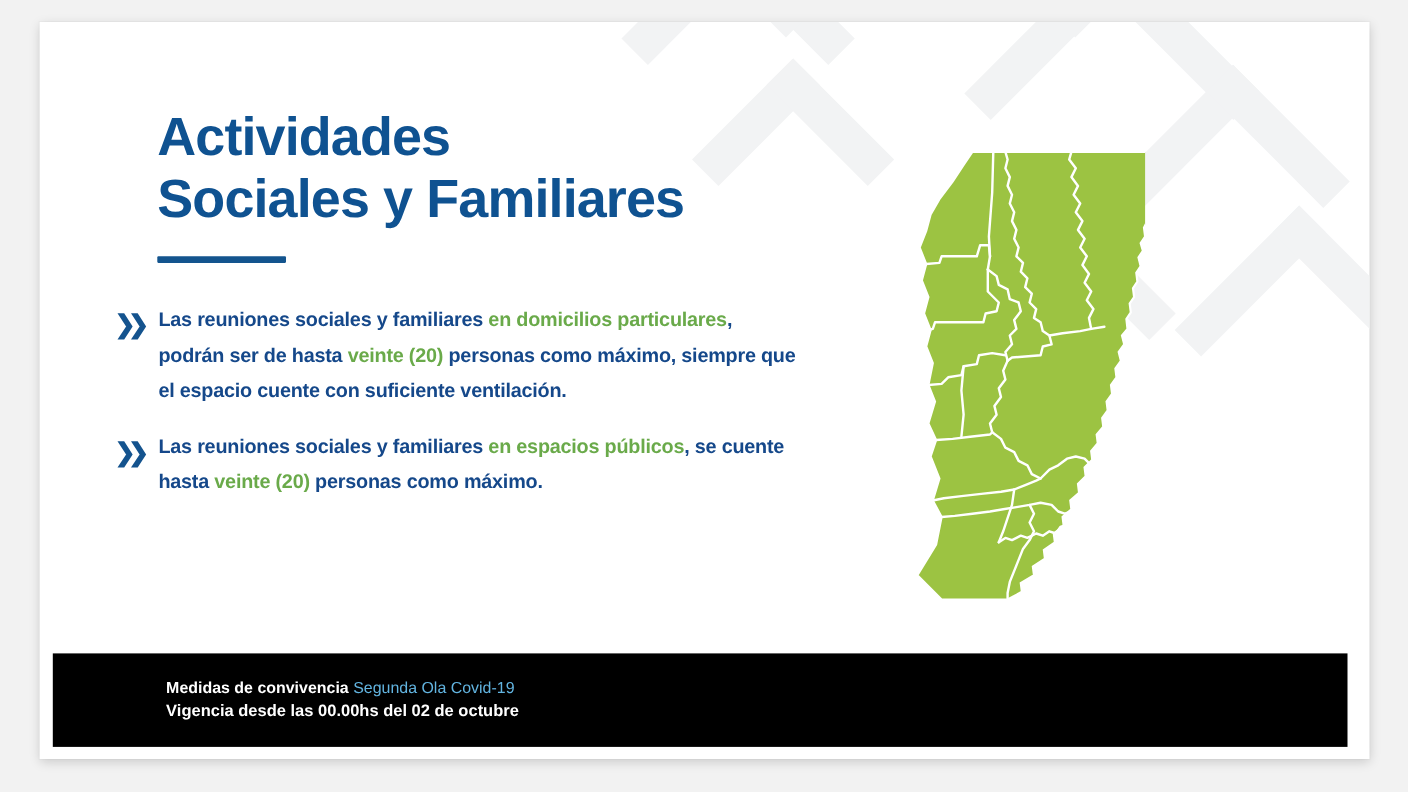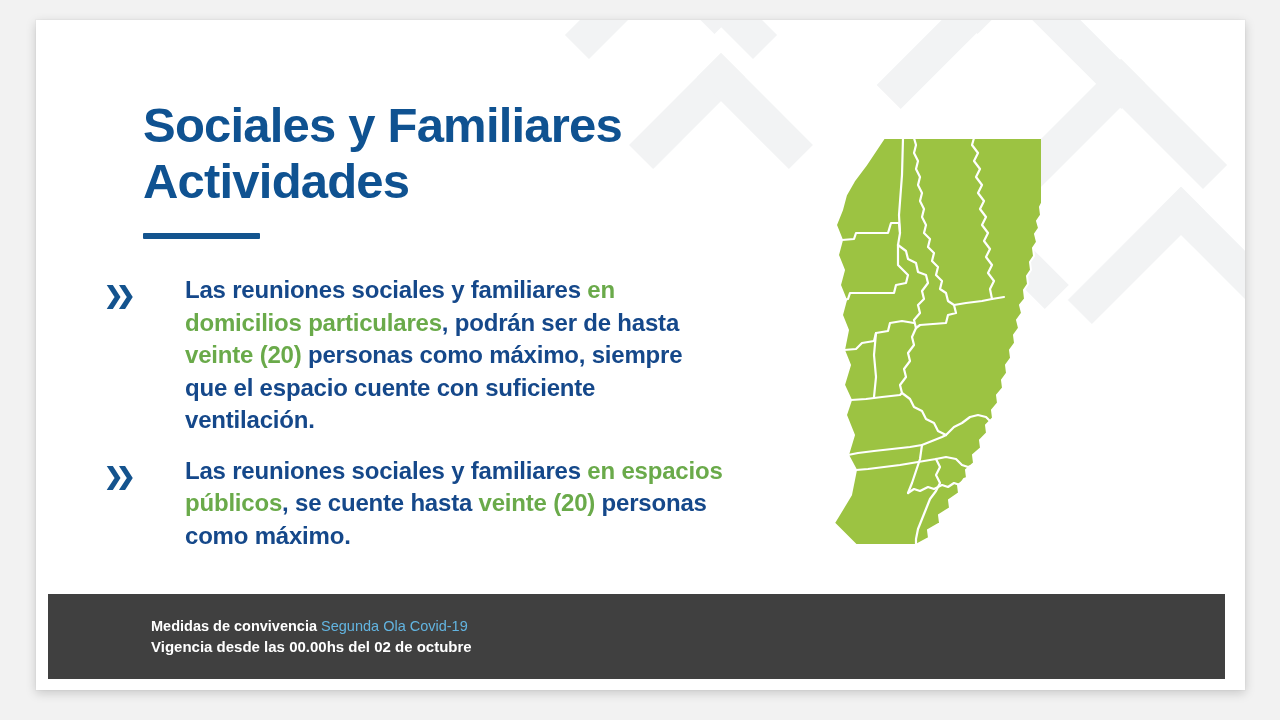--- a/index.html
+++ b/index.html
@@ -50,34 +50,34 @@
 
   
   .bullets{ position:absolute; left:68px; top:254px; width:620px; }
   .bullet{ position:relative; padding-left:40px; margin-bottom:18px; }
   .chevglyph{
     position:absolute; left:0; top:10px;
     font-size:23px; line-height:1; color:#14538e; font-weight:700;
   }
   .btext{
     color:#15488a;
-    font-size:24px; line-height:32.5px;
-    font-weight:700; letter-spacing:-0.2px;margin-left:41px;
+    font-size:18px; line-height:32.5px;
+    font-weight:700; letter-spacing:-0.2px;
   }
   .btext .g{ color:#6aaa4a; }
 
   
   .map{ position:absolute; left:760px; top:95px; width:245px; height:445px; }
   .map svg{ display:block; width:100%; height:100%; }
 
   
   .footer{
     position:absolute; left:12px; bottom:11px;
     width:1177px; height:85px;
-    background:#404040;
+    background:#000000;
   }
   .f-left{ position:absolute; left:103px; top:23px; }
   .f-line1{ font-size:14.5px; line-height:19px; font-weight:700; color:#ffffff; }
   .f-line1 .sub{ color:#62b4e0; font-weight:400; }
   .f-line2{ font-size:15px; line-height:19px; font-weight:700; color:#ffffff; margin-top:1px;}
   .brand{ position:absolute; right:35px; top:15px; text-align:right; color:#ffffff; }
   .brand-name{ font-size:29px; line-height:32px; font-weight:400; letter-spacing:-0.3px; }
   .brand-sub{ font-size:14.5px; line-height:18px; font-weight:400; letter-spacing:0.1px; }
 </style>
 </head>
@@ -90,22 +90,22 @@
       <div class="chev c1"></div>
       <div class="chev c2"></div>
       <div class="chev c3"></div>
       <div class="chev c4"></div>
       <div class="chev c5"></div>
       <div class="chev c6"></div>
       <div class="chev c7"></div>
     </div>
 
     <h1 class="title">
+      <span class="ln">Actividades</span>
       <span class="ln">Sociales y Familiares</span>
-      <span class="ln">Actividades</span>
     </h1>
     <div class="rule"></div>
 
     <div class="bullets" id="bullets">
         <div class="bullet">
           <span class="chevglyph" style="letter-spacing: -7px;">❯❯</span>
           <div class="btext"><span>Las reuniones sociales y familiares </span><span class="g">en domicilios particulares</span><span>, podrán ser de hasta </span><span class="g">veinte (20)</span><span> personas como máximo, siempre que el espacio cuente con suficiente ventilación.</span></div>
         </div>
         <div class="bullet">
           <span class="chevglyph" style="letter-spacing: -7px;">❯❯</span>

